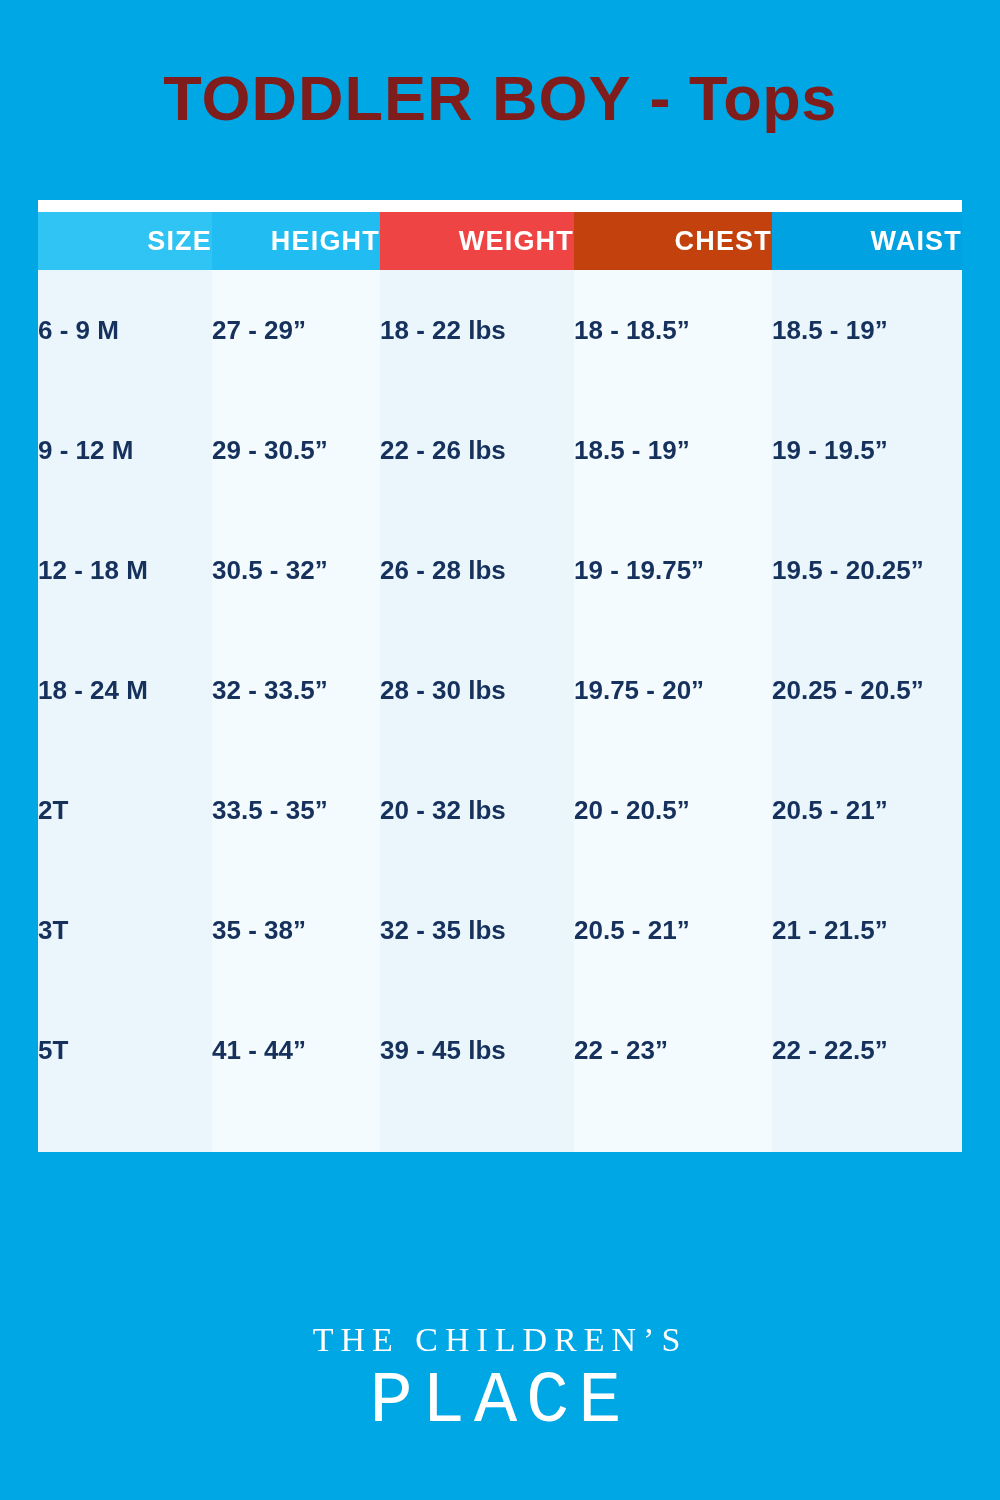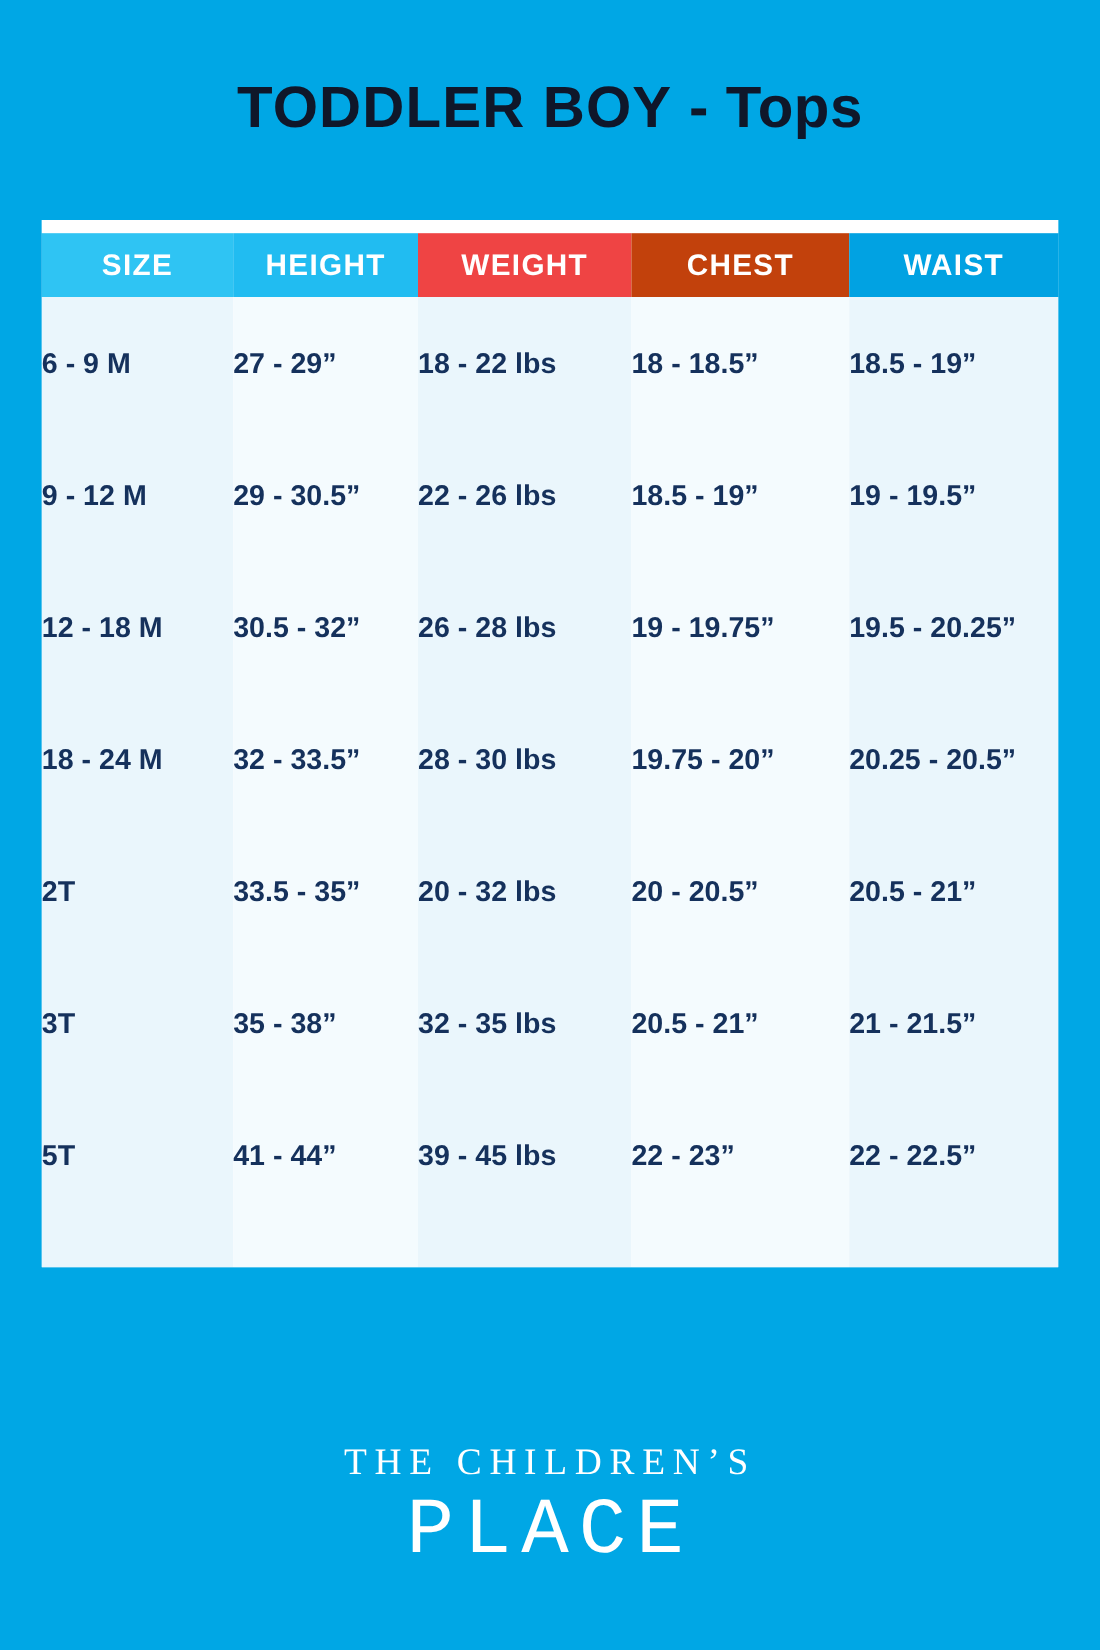--- a/index.html
+++ b/index.html
@@ -23,22 +23,22 @@
 
   
   .title-wrap {
     position: absolute;
     top: 62px;
     left: 0;
     width: 1000px;
     text-align: center;
   }
   .title {
-    color: #0f172a;
-    font-size: 53px;
+    color: #7f1d1d;
+    font-size: 63px;
     line-height: 72px;
     font-weight: 700;
     letter-spacing: 0.5px;
     white-space: nowrap;
   }
   .title .bold-part {
     font-weight: 700;
     letter-spacing: 1px;
   }
   .title .light-part {
@@ -65,21 +65,21 @@
   .table col.c-weight { width: 194px; }
   .table col.c-chest  { width: 198px; }
   .table col.c-waist  { width: 190px; }
 
   .table thead th {
     height: 58px;
     color: #ffffff;
     font-size: 27px;
     font-weight: 700;
     letter-spacing: 1.2px;
-    text-align: center;
+    text-align: right;
     vertical-align: middle;
     padding: 0;
     border: 0;
     white-space: nowrap;
   }
   
   th.h1 { background: #2FC4F3; }
   th.h2 { background: #21BCF1; }
   th.h3 { background: #ef4444; margin-top: 24px; }
   th.h4 { background: #c2410c; }
@@ -120,21 +120,21 @@
   .table-top-gutter {
     width: 924px;
     height: 12px;
     background: #ffffff;
   }
 
   
   .footer {
     position: absolute;
     left: 0;
-    bottom: 68px;
+    bottom: 58px;
     width: 1000px;
     text-align: center;
     color: #ffffff;
   }
   .logo-top {
     font-family: "Liberation Serif", serif;
     font-size: 34px;
     letter-spacing: 7px;
     line-height: 40px;
     font-weight: 400;

